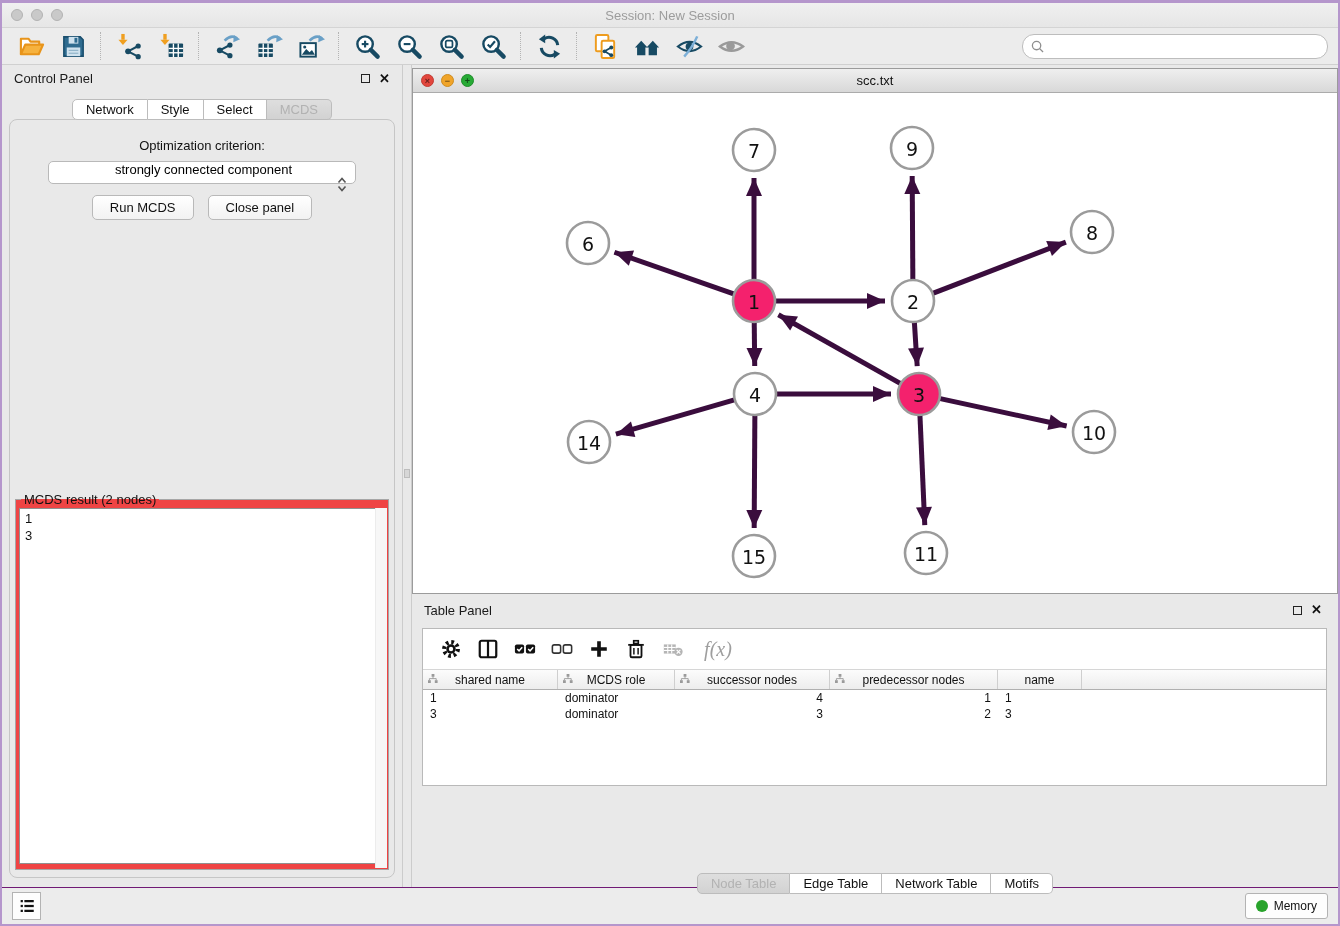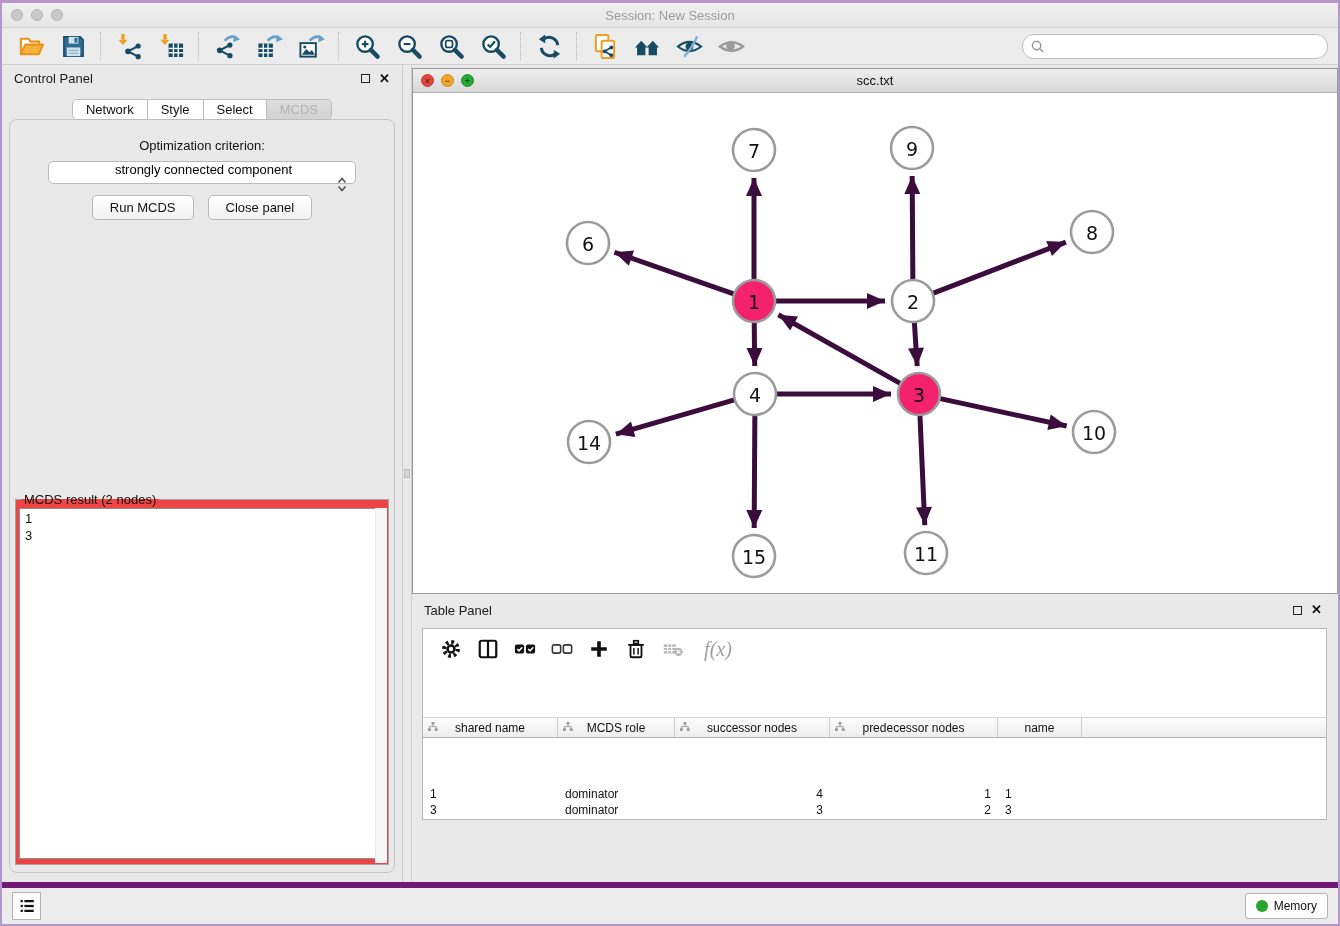--- a/index.html
+++ b/index.html
@@ -72,39 +72,39 @@
   .nt.green{background:#27aa35;border:1px solid #1f8c2b;}
   .net-title{position:absolute;left:0;right:0;text-align:center;font-size:13px;color:#111;}
   .net-canvas{flex:1;background:#fff;position:relative;}
   .net-canvas svg{position:absolute;inset:0;}
   .graph-label{font-family:"DejaVu Sans",sans-serif;}
 
   
   .tpanel{flex:1;position:relative;}
   .tp-header{height:32px;display:flex;align-items:center;padding:0 16px 0 12px;}
   .tp-title{font-size:13px;color:#1a1a1a;}
-  .tp-body{position:absolute;left:10px;right:11px;top:34px;height:192px;background:#fff;border:1px solid #b9b9b9;
-           box-sizing:border-box;display:flex;flex-direction:column;gap:48px;}
+  .tp-body{position:absolute;left:10px;right:11px;top:34px;height:158px;background:#fff;border:1px solid #b9b9b9;
+           box-sizing:border-box;display:flex;flex-direction:column;}
   .tp-toolbar{height:40px;display:flex;align-items:center;padding-left:16px;flex:none;}
   .titem{width:24px;height:24px;display:flex;align-items:center;justify-content:center;margin-right:13px;flex:none;}
   .titem svg{width:22px;height:22px;}
   .fx{font-family:"Liberation Serif",serif;font-style:italic;font-size:20px;color:#9e9e9e;}
   .tgrid-header{display:flex;height:19px;background:linear-gradient(#fcfcfc,#ededed);
                 border-top:1px solid #d6d6d6;border-bottom:1px solid #b0b0b0;flex:none;}
   .th{position:relative;display:flex;align-items:center;justify-content:center;font-size:12px;color:#111;
       border-right:1px solid #cfcfcf;box-sizing:border-box;flex:none;}
   .th .colicon{position:absolute;left:5px;top:4px;}
   .th.filler{flex:1;border-right:none;}
   .trow{display:flex;height:16px;flex:none;}
   .td{box-sizing:border-box;font-size:12px;line-height:16px;padding:0 7px;color:#111;flex:none;
       white-space:nowrap;overflow:hidden;}
   .tp-tabs{position:absolute;left:0;right:0;top:272px;display:flex;justify-content:center;}
 
   
-  .statusbar{height:36px;flex:none;background:#ececec;border-top:6px solid #701a75;display:flex;align-items:center;
+  .statusbar{height:36px;flex:none;background:#ececec;border-top:1px solid #701a75;display:flex;align-items:center;
              padding:0 10px;}
   .listbtn{width:27px;height:26px;background:#fdfdfd;border:1px solid #b3b3b3;display:flex;align-items:center;justify-content:center;}
   .membtn{margin-left:auto;height:24px;background:#fdfdfd;border:1px solid #b3b3b3;border-radius:3px;display:flex;
           align-items:center;gap:6px;padding:0 10px;font-size:12px;color:#111;}
   .memdot{width:12px;height:12px;border-radius:50%;background:#28a32b;}
 </style>
 </head>
 <body>
 
 <div class="app">
@@ -507,20 +507,26 @@
               </div>
               <div class="trow">
                 <div class="td" style="width: 135px; text-align: left;">3</div>
                 <div class="td" style="width: 117px; text-align: left;">dominator</div>
                 <div class="td" style="width: 155px; text-align: right;">3</div>
                 <div class="td" style="width: 168px; text-align: right;">2</div>
                 <div class="td" style="width: 84px; text-align: left;">3</div>
               </div>
             </div>
         </div>
+        <div class="tp-tabs mac-tabs" id="tp-tabs">
+            <span class="mac-tab selected">Node Table</span>
+            <span class="mac-tab">Edge Table</span>
+            <span class="mac-tab">Network Table</span>
+            <span class="mac-tab">Motifs</span>
+          </div>
       </div>
     </div>
   </div>
 
   <div class="statusbar">
     <span class="listbtn">
       <svg width="18" height="18" viewBox="0 0 24 24">
         <g fill="#111">
           <rect x="3.5" y="4" width="3" height="3"></rect>
             <rect x="3.5" y="10.5" width="3" height="3"></rect>

